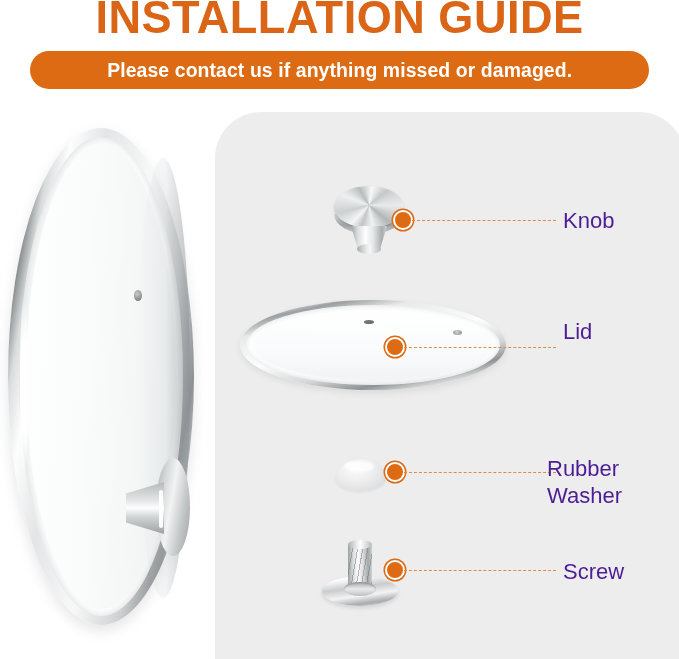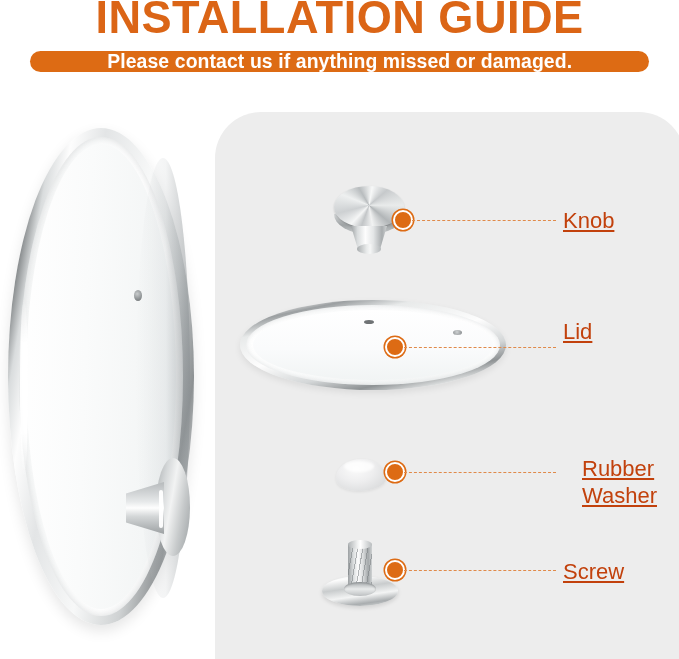--- a/index.html
+++ b/index.html
@@ -37,21 +37,21 @@
     line-height: 52px;
     transform: scaleX(0.96);
     transform-origin: 50% 50%;
     white-space: nowrap;
   }
   #notice-banner {
     position: absolute;
     left: 30px;
     top: 51px;
     width: 619px;
-    height: 21px;
+    height: 38px;
     border-radius: 19px;
     background: #DD6B14;
     display: flex;
     align-items: center;
     justify-content: center;
   }
   #notice-text {
     font-family: "Liberation Sans Narrow", "Liberation Sans", sans-serif;
     font-weight: bold;
     font-size: 20px;
@@ -347,25 +347,24 @@
     box-sizing: border-box;
   }
   .leader {
     position: absolute;
     height: 0;
     border-top: 1.5px dashed #E08A4A;
   }
   .callout-label {
     position: absolute;
     font-size: 22px;
-    color: #c2410c;
+    color: #4c1d95;
     line-height: 27px;
     white-space: pre-line;
     font-family: "Liberation Sans", sans-serif;
-    text-decoration: underline;
   }
 </style>
 </head>
 <body>
 
 <div id="header-area">
   <div id="guide-title">INSTALLATION GUIDE</div>
 
   <div id="notice-banner">
     <span id="notice-text">Please contact us if anything missed or damaged.</span>
@@ -408,21 +407,21 @@
 <div class="marker" style="left:385px; top:337px;"></div>
 <div class="leader" style="left:404px; top:347px; width:152px;"></div>
 <div class="callout-label" style="left:563px; top:318px;">Lid</div>
 
 <div id="part-washer" class="part">
   <div class="washer-body"></div>
   <div class="washer-top-sheen"></div>
 </div>
 <div class="marker" style="left:385px; top:462px;"></div>
 <div class="leader" style="left:404px; top:472px; width:152px;"></div>
-<div class="callout-label" style="left:582px; top:455px;">Rubber
+<div class="callout-label" style="left:547px; top:455px;">Rubber
 Washer</div>
 
 <div id="part-screw" class="part">
   <div class="screw-base"></div>
   <div class="screw-shaft"></div>
   <div class="screw-tip"></div>
   <div class="screw-base-ring"></div>
 </div>
 <div class="marker" style="left:385px; top:560px;"></div>
 <div class="leader" style="left:404px; top:570px; width:152px;"></div>

